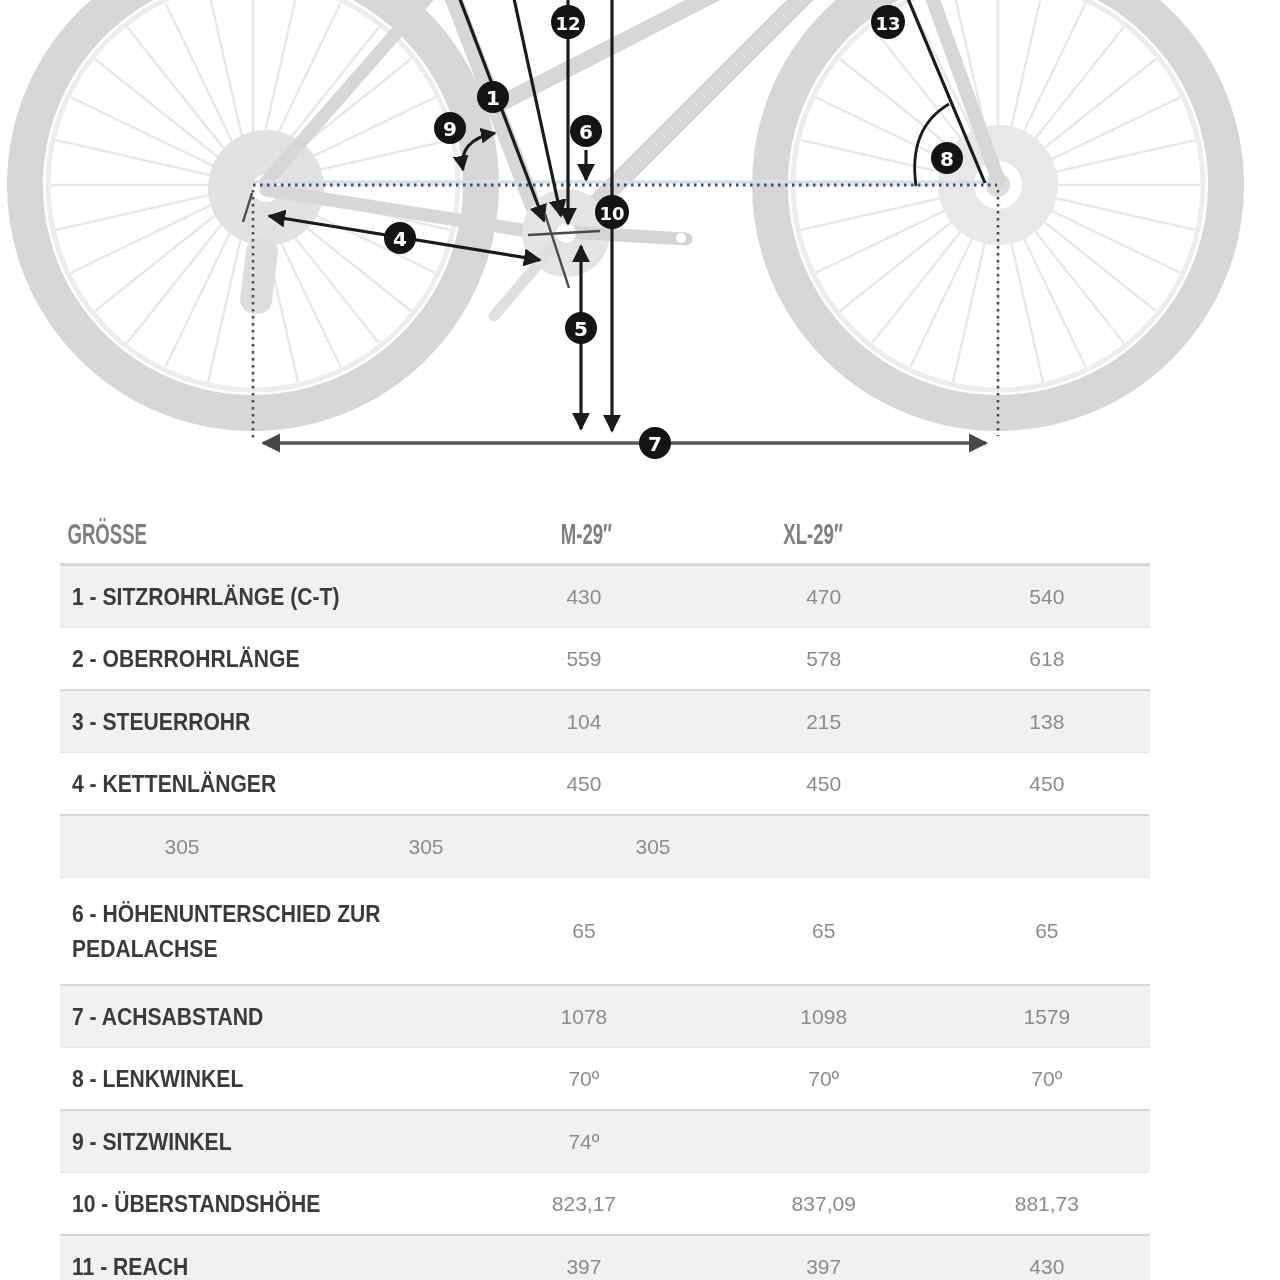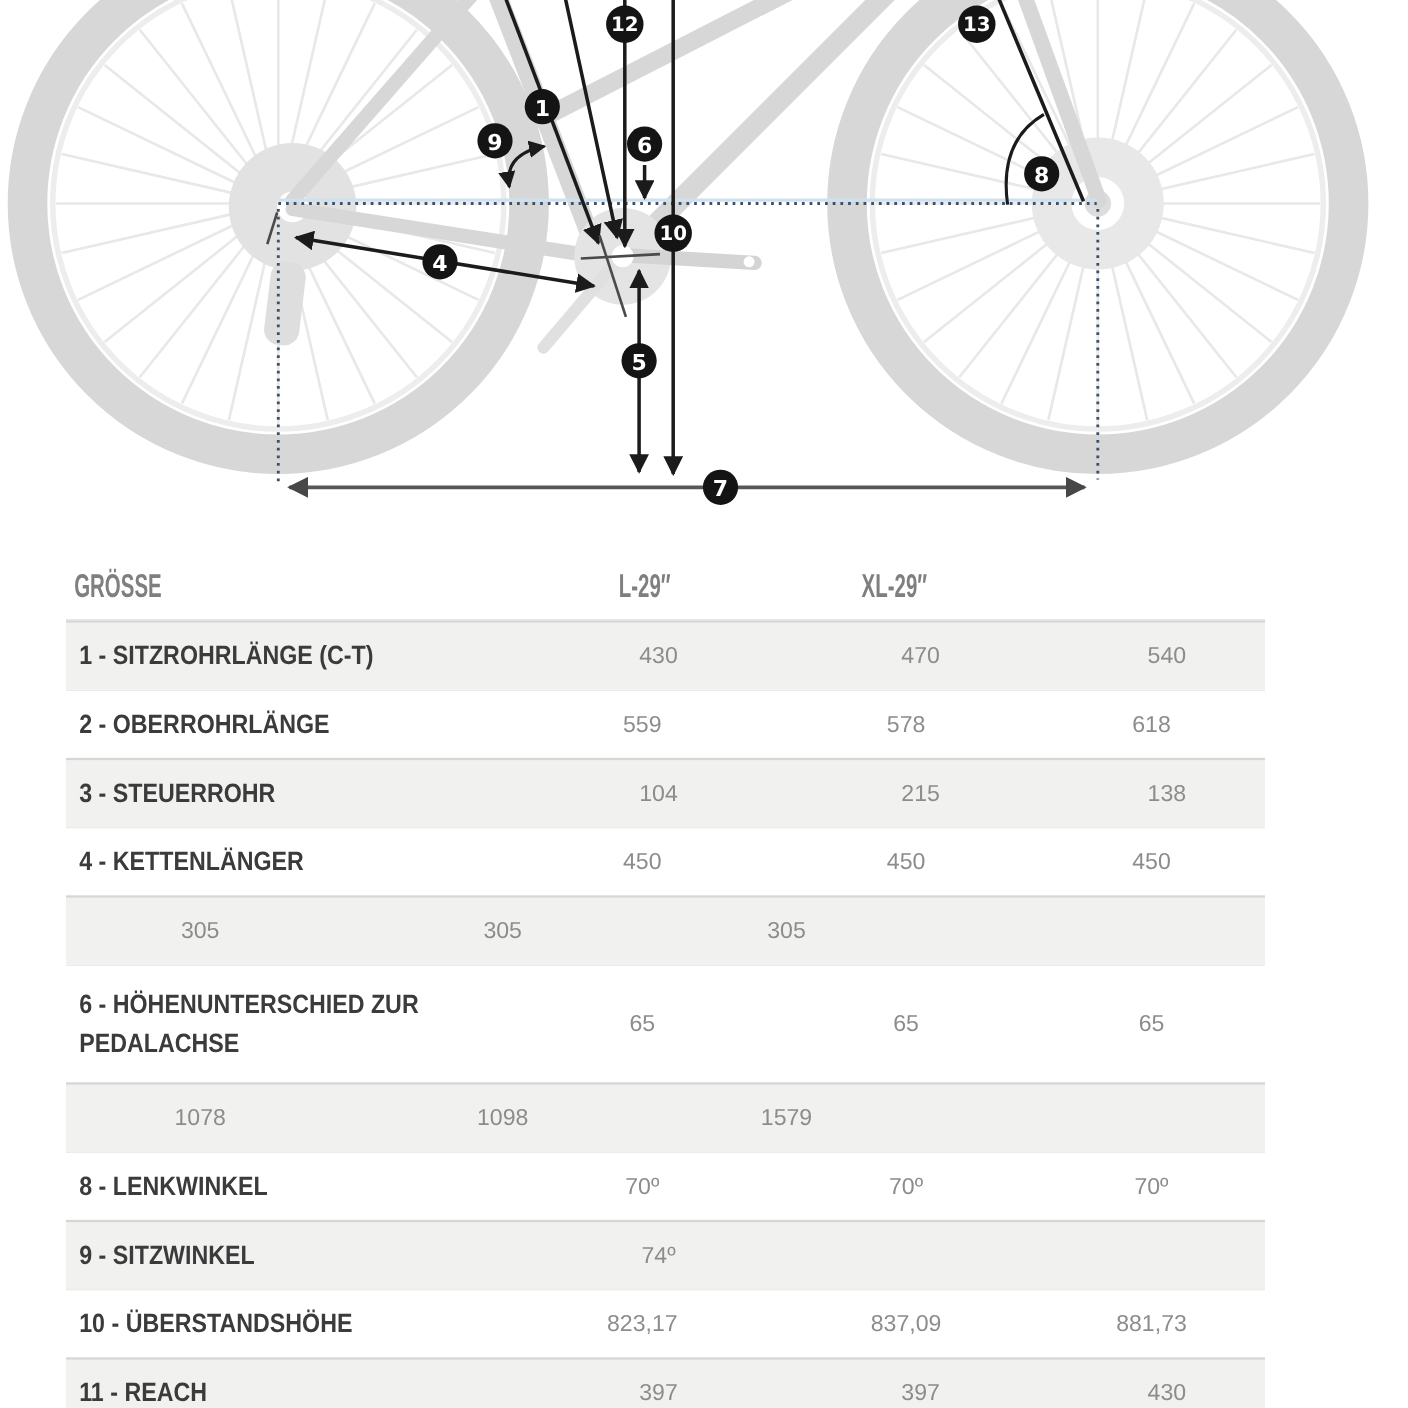--- a/index.html
+++ b/index.html
@@ -7,21 +7,21 @@
        font-family:"Liberation Sans","DejaVu Sans",sans-serif;}
   .diagram{width:1189px;height:470px;position:relative;}
   .geo-table{margin:35px 0 0 60px;width:1090px;}
   .thead{display:flex;align-items:center;height:58px;border-bottom:1px solid #dedede;}
   .hcell{color:#7f7f7f;font-weight:bold;font-size:30px;white-space:nowrap;}
   .hlabel{flex:0 0 392px;padding-left:12px;transform:scaleX(.62);transform-origin:left center;}
   .hval{width:244px;text-align:center;}
   .hval.last{width:210px;}
   .hval span{display:inline-block;transform:scaleX(.62);transform-origin:center;}
   .trow{display:flex;align-items:center;min-height:61px;border-top:1px solid #e7e7e7;background:#fff;}
-  .trow.gray{background:#f1f1f0;border-top:2px solid #d6d6d6;gap:31px;}
+  .trow.gray{background:#f1f1f0;border-top:2px solid #d6d6d6;}
   .trow.tall{min-height:106px;}
   .rlabel{flex:0 0 392px;padding-left:12px;}
   .rlabel span{display:inline-block;max-width:372px;font-weight:bold;color:#3b3b3b;
                font-size:24px;line-height:35px;transform:scaleX(.88);transform-origin:left center;}
   .cell{width:244px;text-align:center;color:#8c8c8c;font-size:21px;}
   .cell.last{width:210px;}
   .badge-text{font-family:"DejaVu Sans","Liberation Sans",sans-serif;font-weight:bold;fill:#fff;}
 </style>
 </head>
 <body>
@@ -195,21 +195,21 @@
           <circle cx="655" cy="443" r="16" fill="#141414"></circle>
           <text class="badge-text" x="655" y="444" font-size="20" text-anchor="middle" dominant-baseline="central">7</text>
         </g>
     </g>
   </svg>
 </div>
 
 <div class="geo-table">
   <div class="thead">
     <div class="hcell hlabel">GRÖSSE</div>
-    <div class="hcell hval"><span>L-29″</span></div>
+    <div class="hcell hval"><span>M-29″</span></div>
     <div class="hcell hval last"><span>XL-29″</span></div>
   </div>
   <div id="tbody">
       <div class="trow gray">
         <div class="rlabel"><span>1 - SITZROHRLÄNGE (C-T)</span></div>
         <div class="cell">430</div>
         <div class="cell">470</div>
         <div class="cell last">540</div>
       </div>
       <div class="trow">
@@ -235,20 +235,21 @@
         <div class="cell">305</div>
         <div class="cell last">305</div>
       </div>
       <div class="trow tall">
         <div class="rlabel"><span>6 - HÖHENUNTERSCHIED ZUR PEDALACHSE</span></div>
         <div class="cell">65</div>
         <div class="cell">65</div>
         <div class="cell last">65</div>
       </div>
       <div class="trow gray">
+        <div class="rlabel"><span>7 - ACHSABSTAND</span></div>
         <div class="cell">1078</div>
         <div class="cell">1098</div>
         <div class="cell last">1579</div>
       </div>
       <div class="trow">
         <div class="rlabel"><span>8 - LENKWINKEL</span></div>
         <div class="cell">70º</div>
         <div class="cell">70º</div>
         <div class="cell last">70º</div>
       </div>

